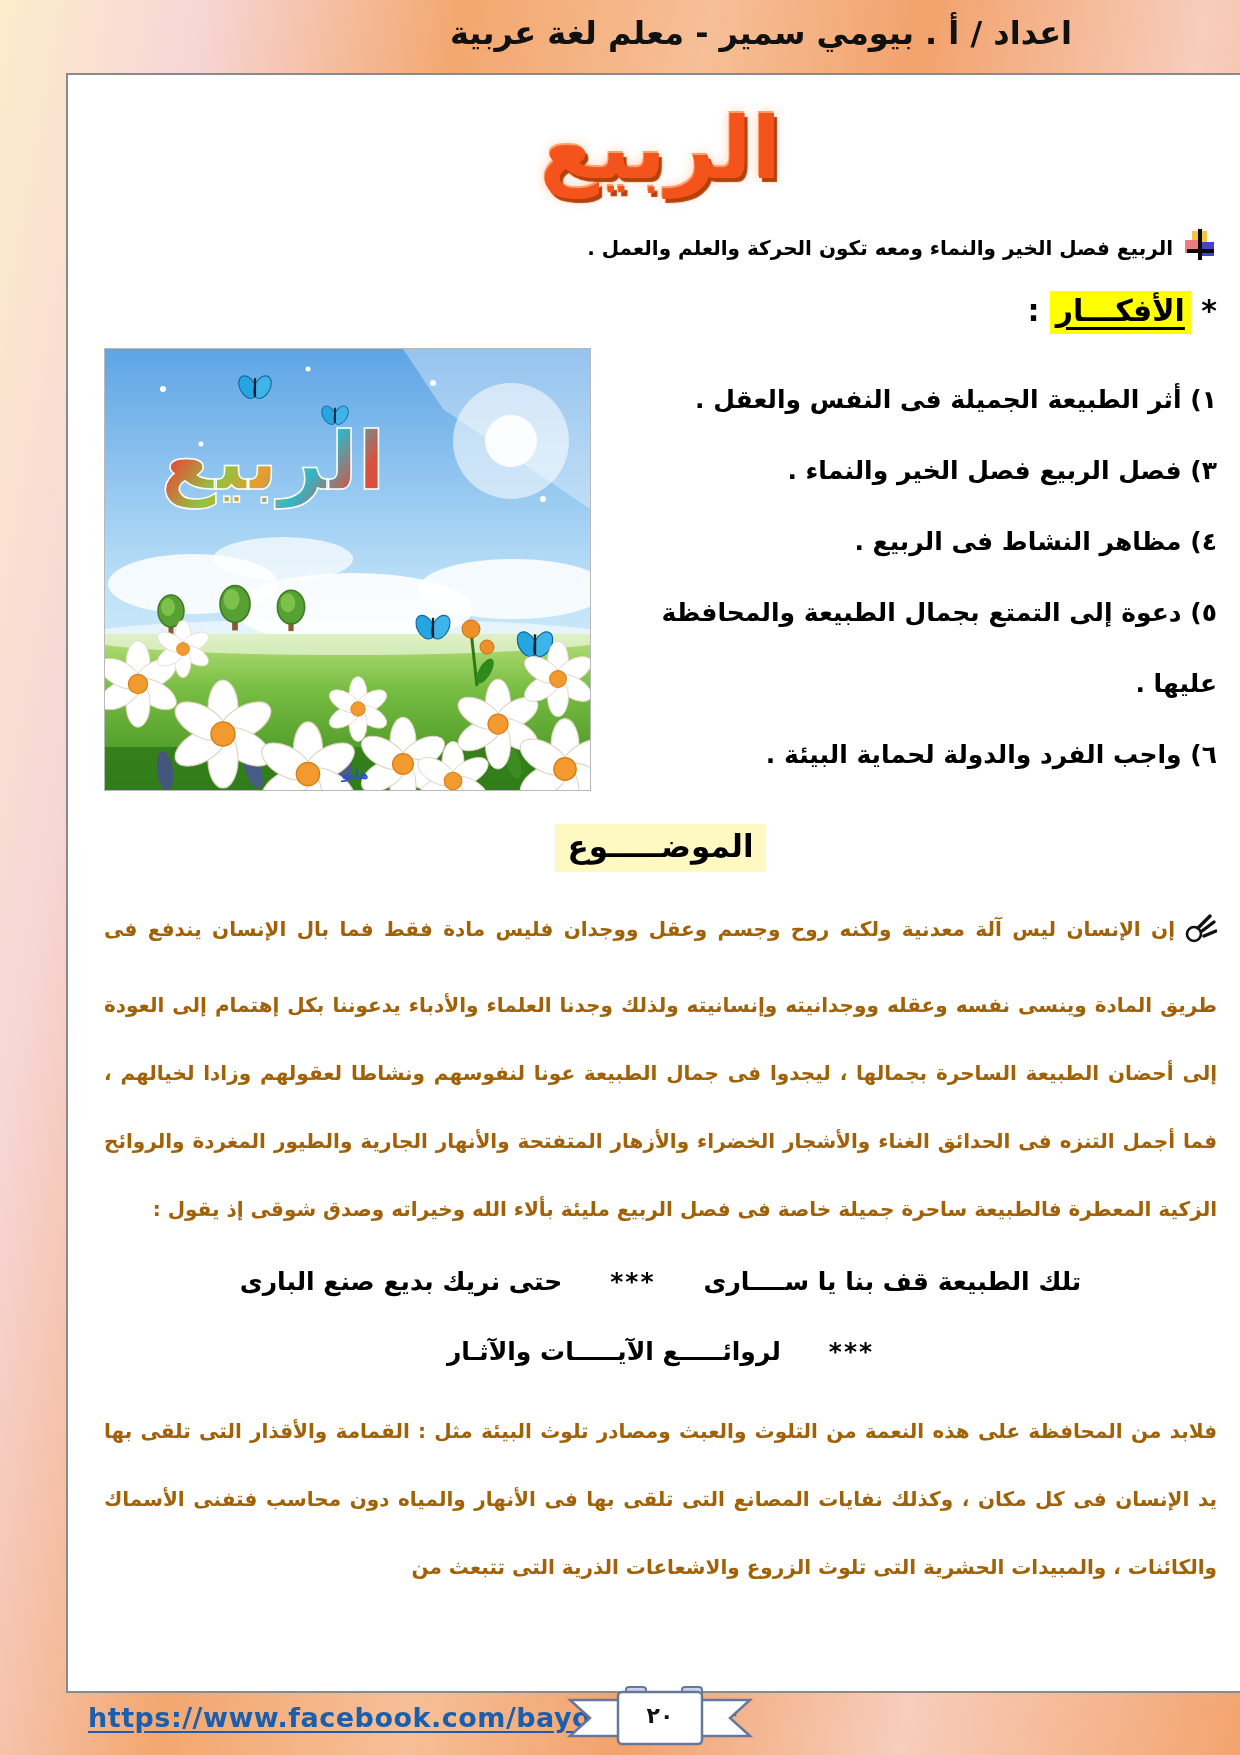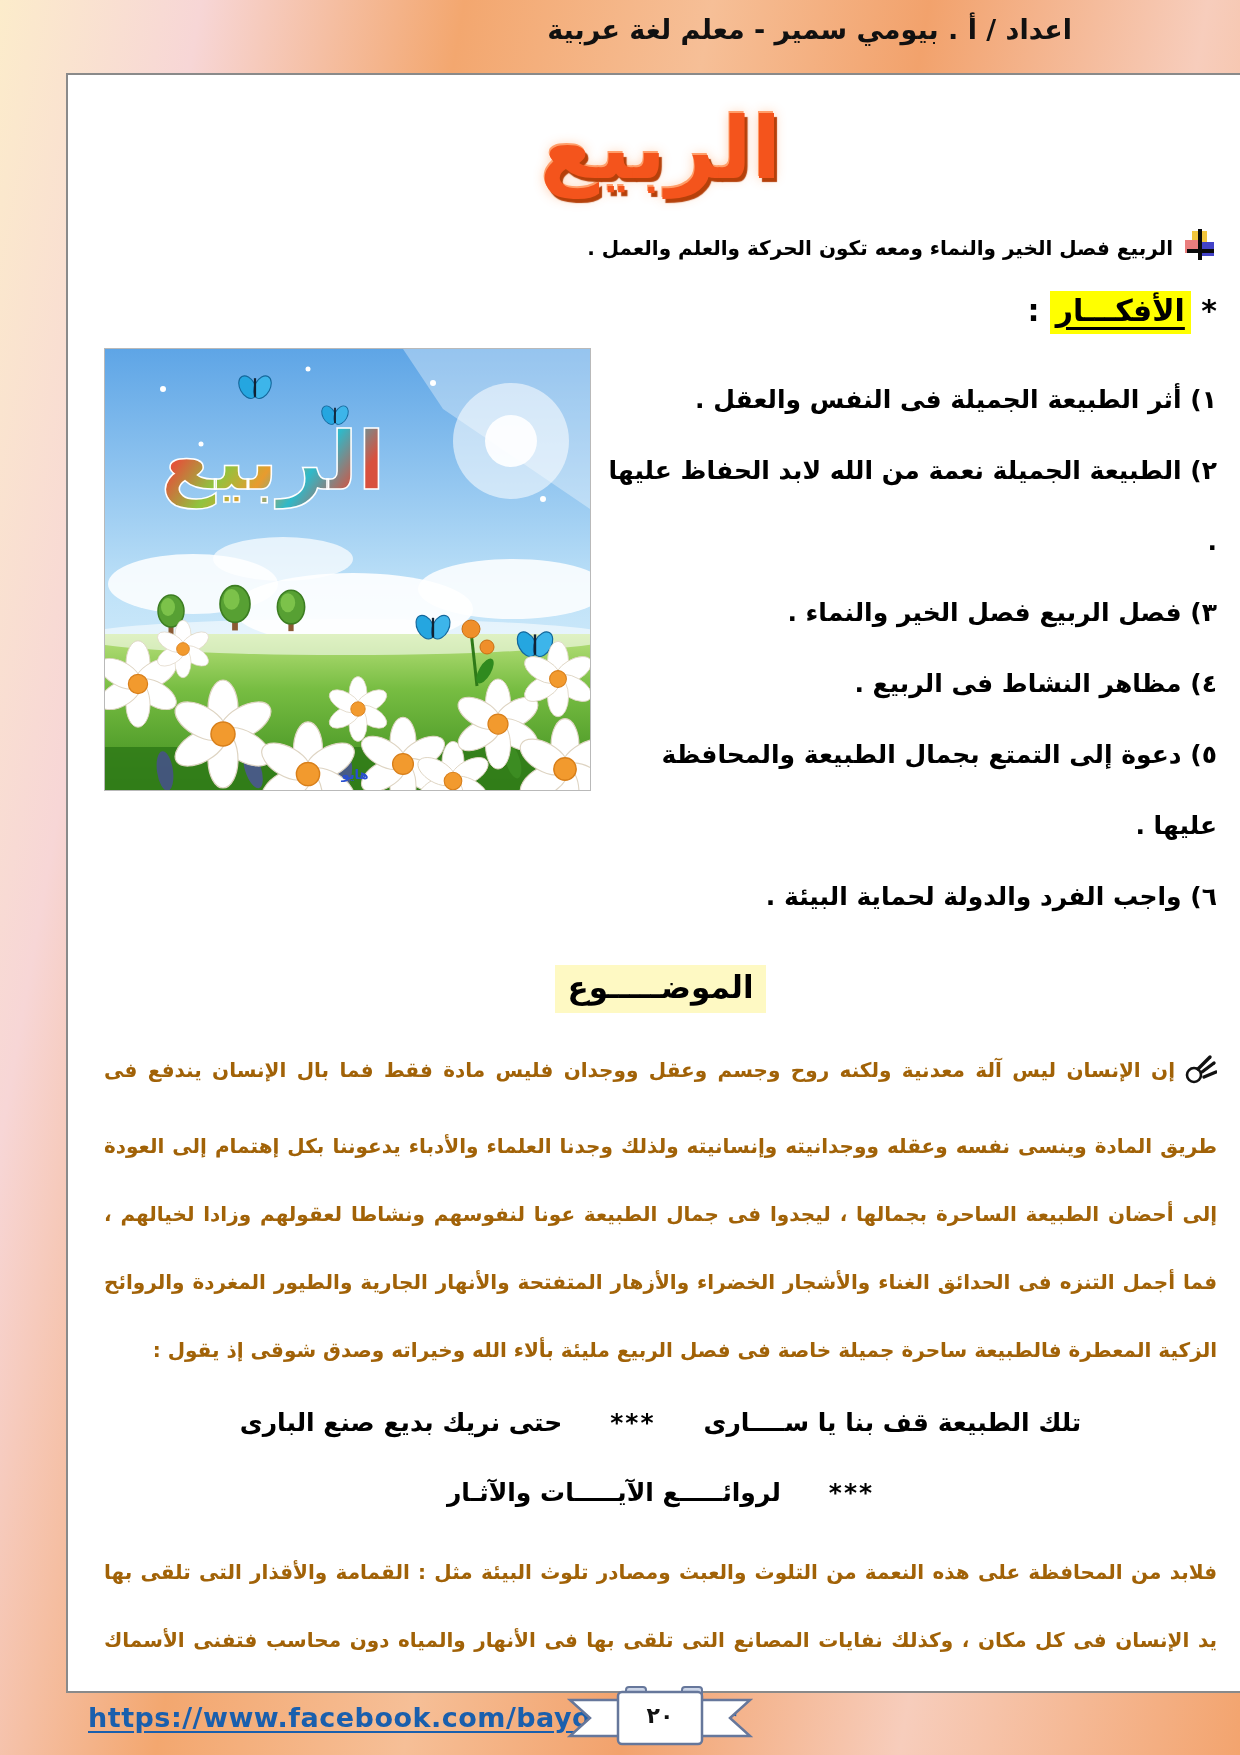--- a/index.html
+++ b/index.html
@@ -6,21 +6,21 @@
   html,body { width:1240px; height:1755px; }
   body {
     font-family:"DejaVu Sans", sans-serif;
     position:relative;
     background:linear-gradient(100deg,#fceccb 0%, #f7d6d6 13%, #f3a76f 30%, #f6bf97 46%,
                #f2a26c 60%, #f7cdbc 78%, #f3a46e 100%);
     overflow:hidden;
   }
   .header-line {
     position:absolute; top:14px; right:168px;
-    direction:rtl; font-size:27px; font-weight:bold; color:#111;
+    direction:rtl; font-size:32px; font-weight:bold; color:#111;
     letter-spacing:0; white-space:nowrap;
   }
   .sheet {
     position:absolute; left:66px; top:73px; width:1189px; height:1620px;
     background:#ffffff; border:2px solid #8a8a8a; padding:0 36px;
     overflow:hidden;
   }
   .page-title {
     margin-top:24px; text-align:center;
     font-size:86px; font-weight:bold; line-height:1.15;
@@ -98,21 +98,20 @@
 
   <div class="ideas-heading">
     <span>*</span>
     <span class="hl">الأفكـــار</span>
     <span>:</span>
   </div>
 
   <div class="media-flex">
     <div class="ideas-list">
       <div class="item"><span class="num">١)</span> <span>أثر الطبيعة الجميلة فى النفس والعقل .</span></div>
-      <div class="item"><span class="num">٢)</span> <span>الطبيعة الجميلة نعمة من الله لابد الحفاظ عليها .</span></div>
       <div class="item"><span class="num">٣)</span> <span>فصل الربيع فصل الخير والنماء .</span></div>
       <div class="item"><span class="num">٤)</span> <span>مظاهر النشاط فى الربيع .</span></div>
       <div class="item"><span class="num">٥)</span> <span>دعوة إلى التمتع بجمال الطبيعة والمحافظة عليها .</span></div>
       <div class="item"><span class="num">٦)</span> <span>واجب الفرد والدولة لحماية البيئة .</span></div>
     </div>
 
     <div class="img-wrap">
       <svg width="487" height="443" viewBox="0 0 487 443">
         <defs>
           <linearGradient id="sky" x1="0" y1="0" x2="0" y2="1">

